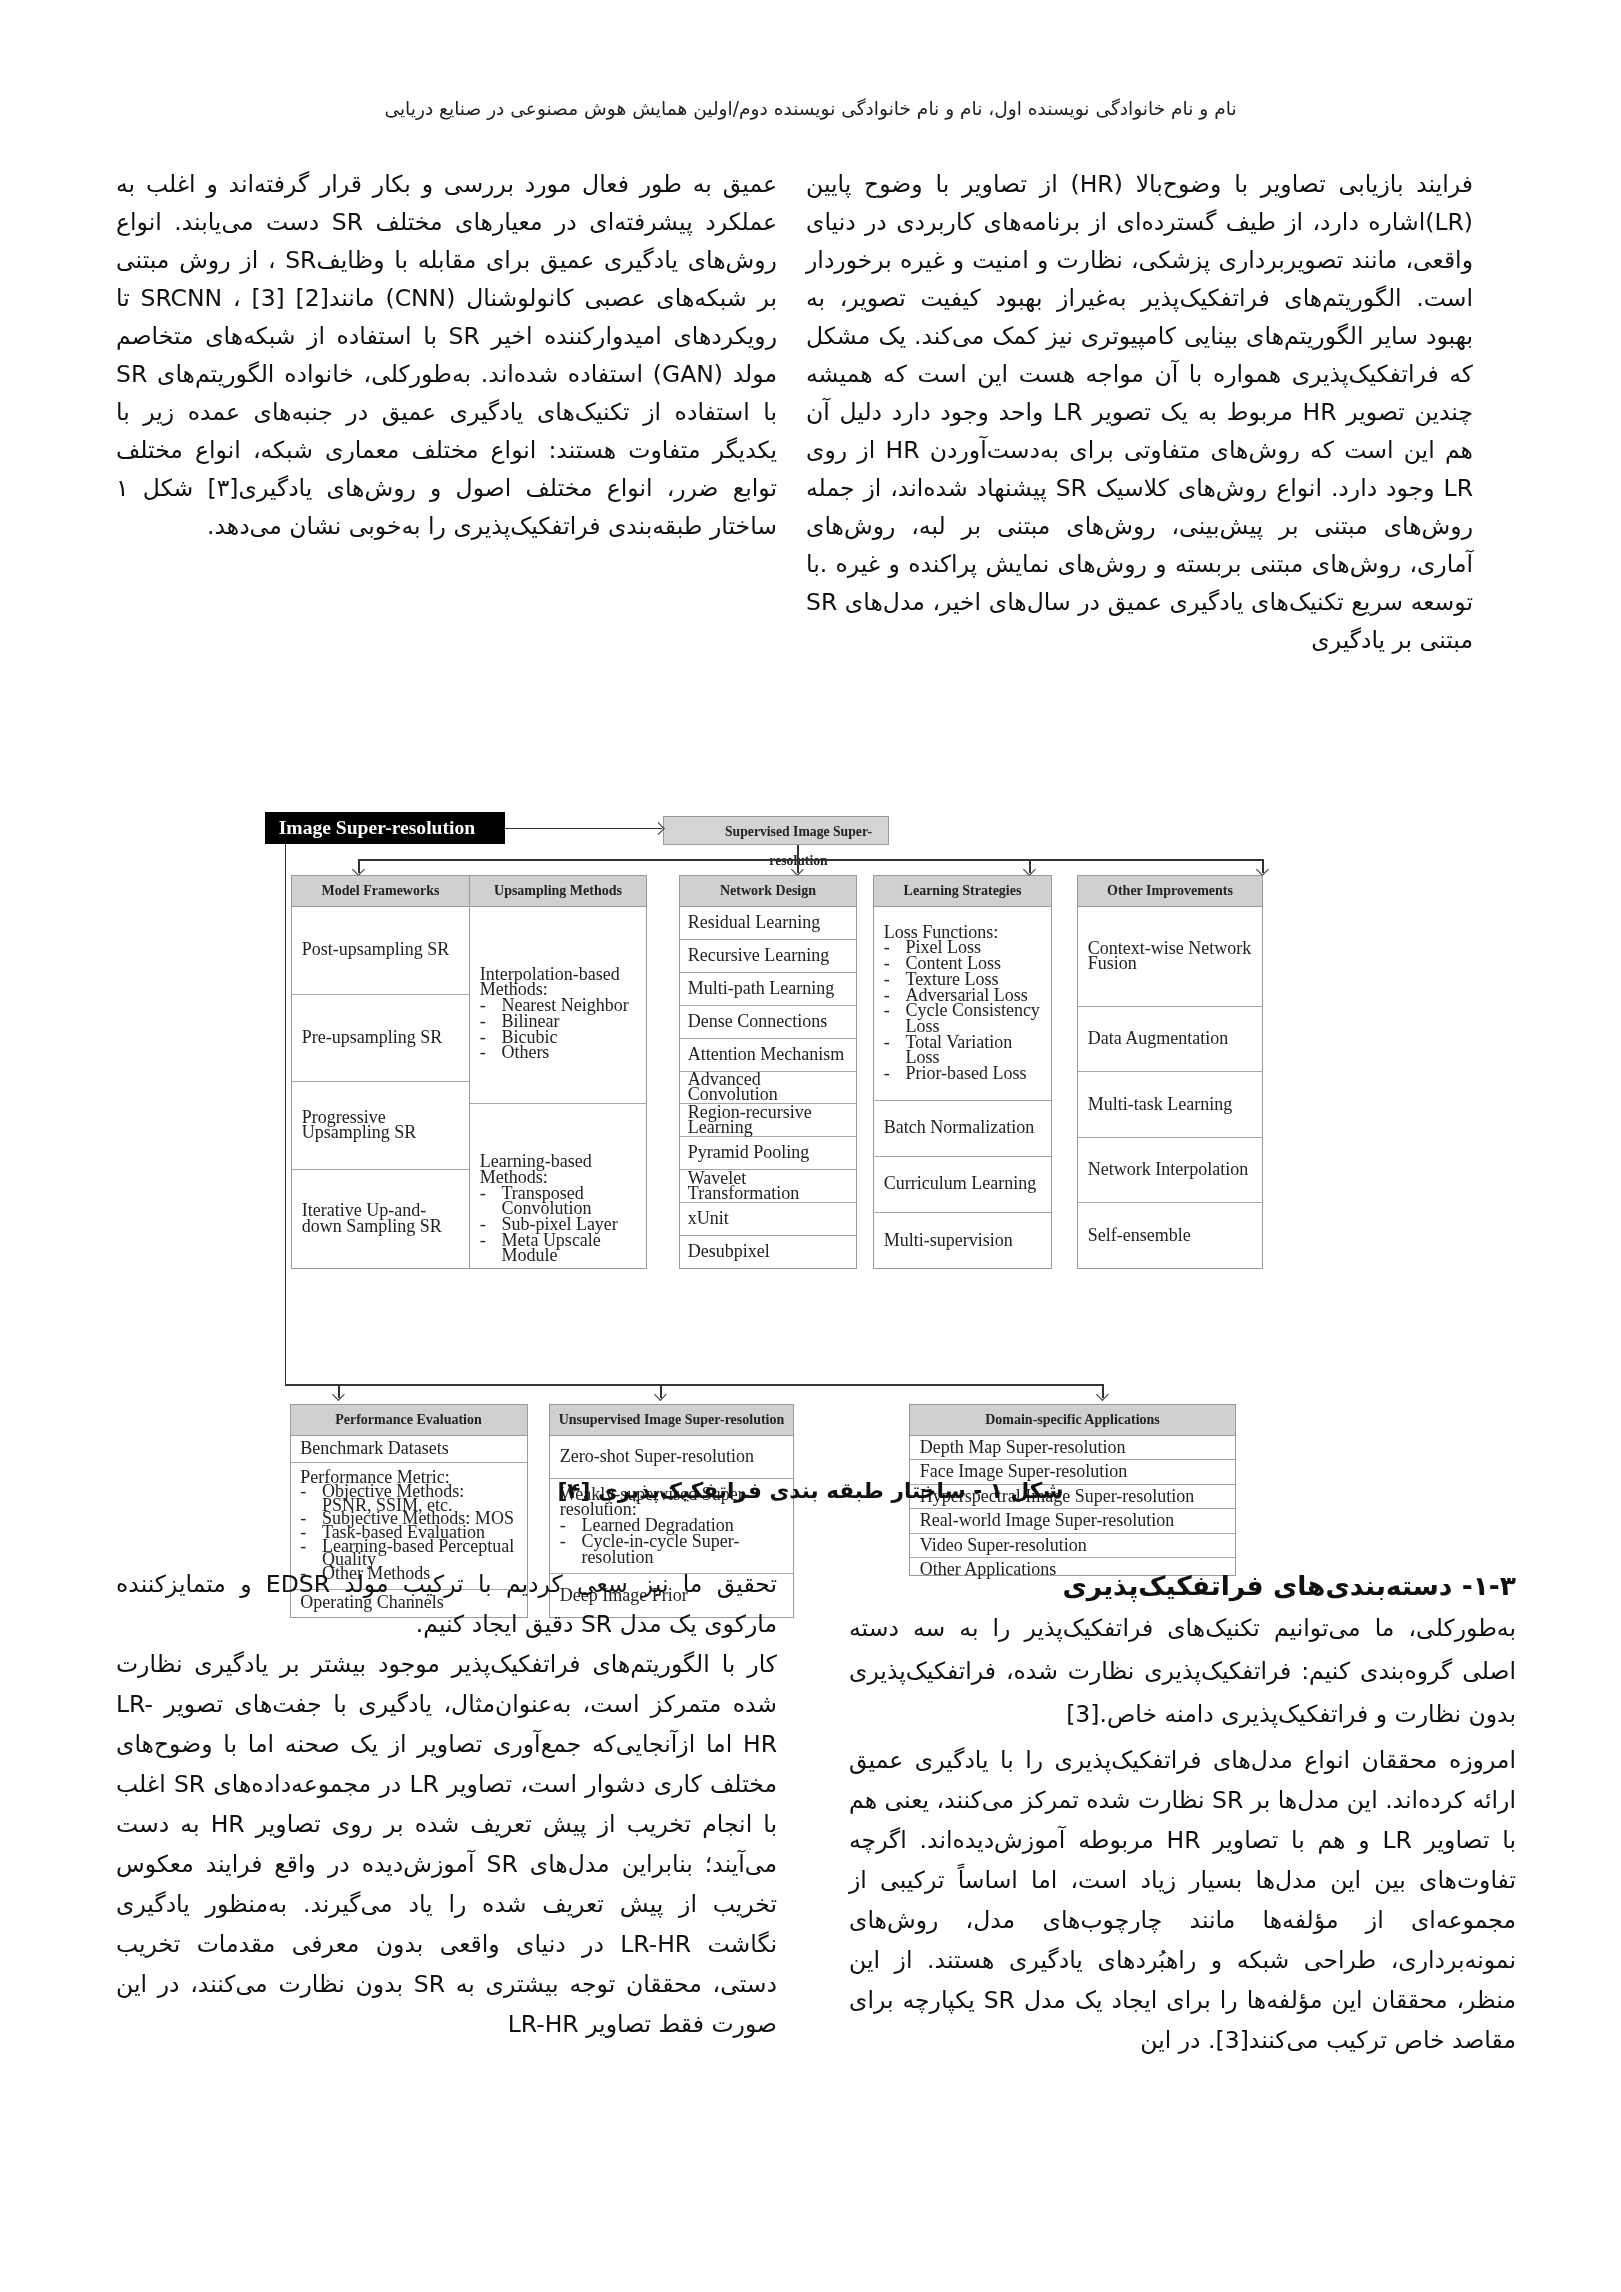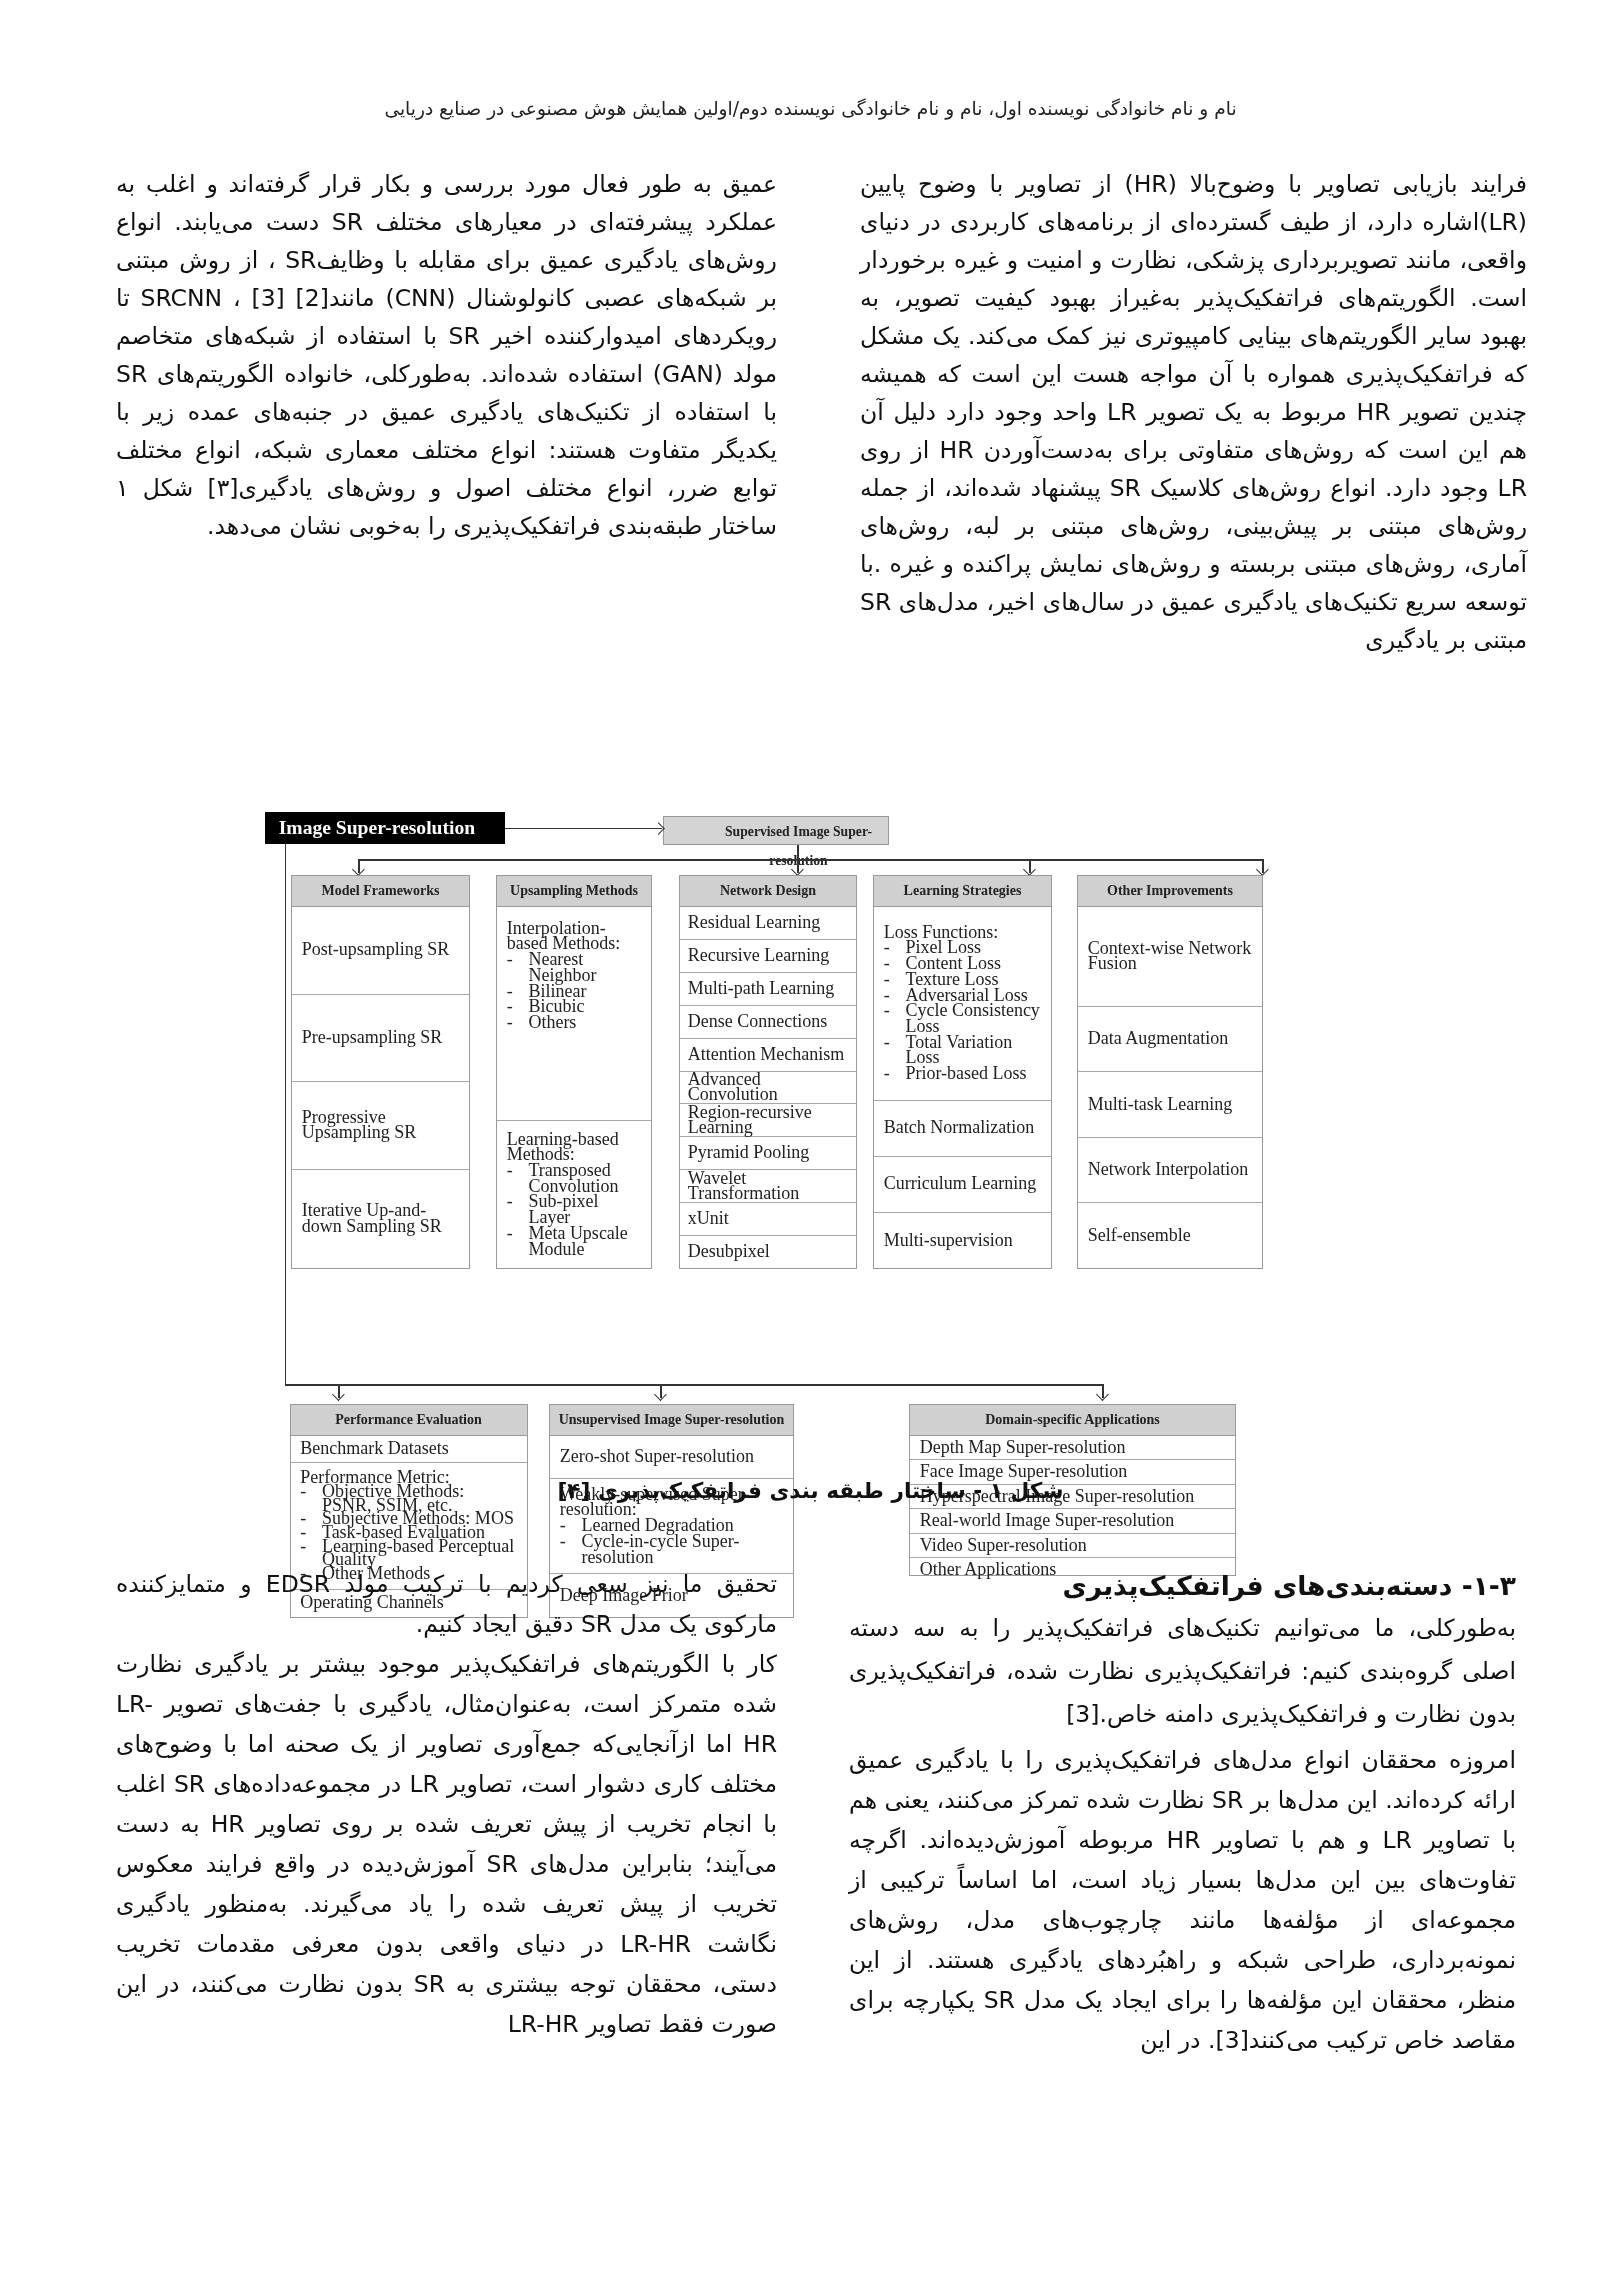--- a/index.html
+++ b/index.html
@@ -1,20 +1,20 @@
 <!DOCTYPE html>
 <html><head>
 <meta charset="utf-8">
 <style>
   html, body { margin:0; padding:0; background:#ffffff; }
   body { width:1621px; height:2293px; position:relative; overflow:hidden; color:#111; font-family:"DejaVu Sans", sans-serif; }
   .header { position:absolute; top:98px; left:0; width:1621px; text-align:center; font-size:18.6px; color:#222; direction:rtl; }
   .col { position:absolute; direction:rtl; text-align:justify; font-size:23.5px; line-height:38px; color:#111; }
   .col p { margin:0; }
-  .col-right-top { left:860px; top:165px; width:667px; }
+  .col-right-top { left:806px; top:165px; width:667px; }
   .col-left-top { left:116px; top:165px; width:661px; }
   .col-right-bot { left:849px; top:1564px; width:667px; }
   .col-left-bot { left:116px; top:1564px; width:661px; }
   .section-title { font-weight:bold; font-size:26.5px; line-height:43px; margin:0; }
   .caption { position:absolute; top:1478px; left:0; width:1621px; text-align:center; direction:rtl; font-size:21.6px; font-weight:bold; color:#111; }
 
   
   .diagram { position:absolute; left:263px; top:806px; width:1054px; height:647px; font-family:"Liberation Serif", serif; color:#222; }
   .root-box { position:absolute; left:2px; top:5.9px; width:240px; height:32px; background:#000; color:#fff; font-weight:bold; font-size:19.6px; line-height:32px; padding-left:13.7px; box-sizing:border-box; }
   .sup-box { position:absolute; left:400px; top:9.8px; width:226px; height:29px; background:#d4d4d4; border:1px solid #999; font-weight:bold; font-size:13.7px; line-height:29px; text-align:center; box-sizing:border-box;padding-left:45px; }
@@ -78,21 +78,21 @@
         <span>Pre-upsampling SR</span>
       </div>
     <div class="cell" style="flex:1 1 0;">
         <span>Progressive Upsampling SR</span>
       </div>
     <div class="cell" style="flex:1.15 1 0;">
         <span>Iterative Up-and-down Sampling SR</span>
       </div>
   </div>
 
-  <div class="panel" style="left:233px; top:69px; width:156px; height:394px;">
+  <div class="panel" style="left:206px; top:69px; width:178px; height:394px;gap:46px;">
     <div class="panel-head">Upsampling Methods</div>
     <div class="cell" style="flex:1.4 1 0; justify-content:flex-start; padding-top:13.7px;">
       <span>Interpolation-based Methods:</span>
       <div class="bullet">
           <span class="dash">-</span>
           <span>Nearest Neighbor</span>
         </div>
       <div class="bullet">
           <span class="dash">-</span>
           <span>Bilinear</span>

